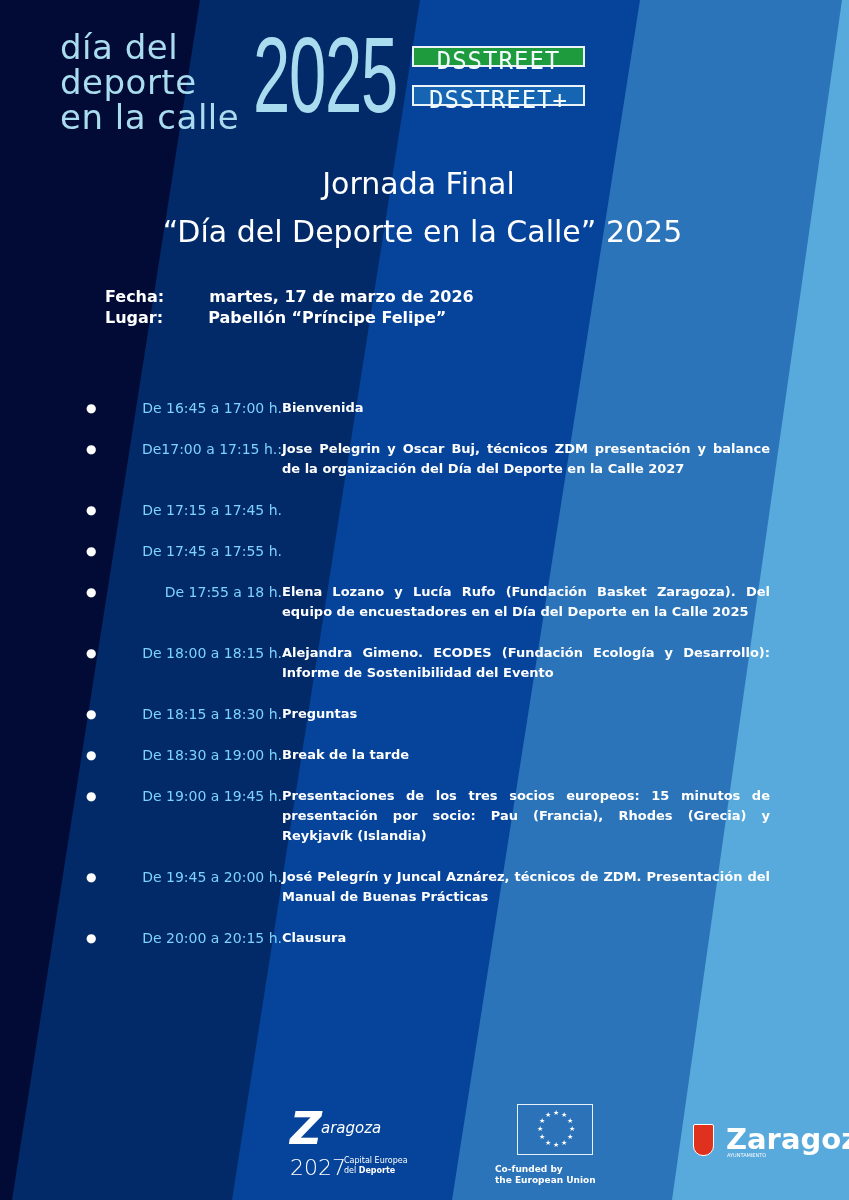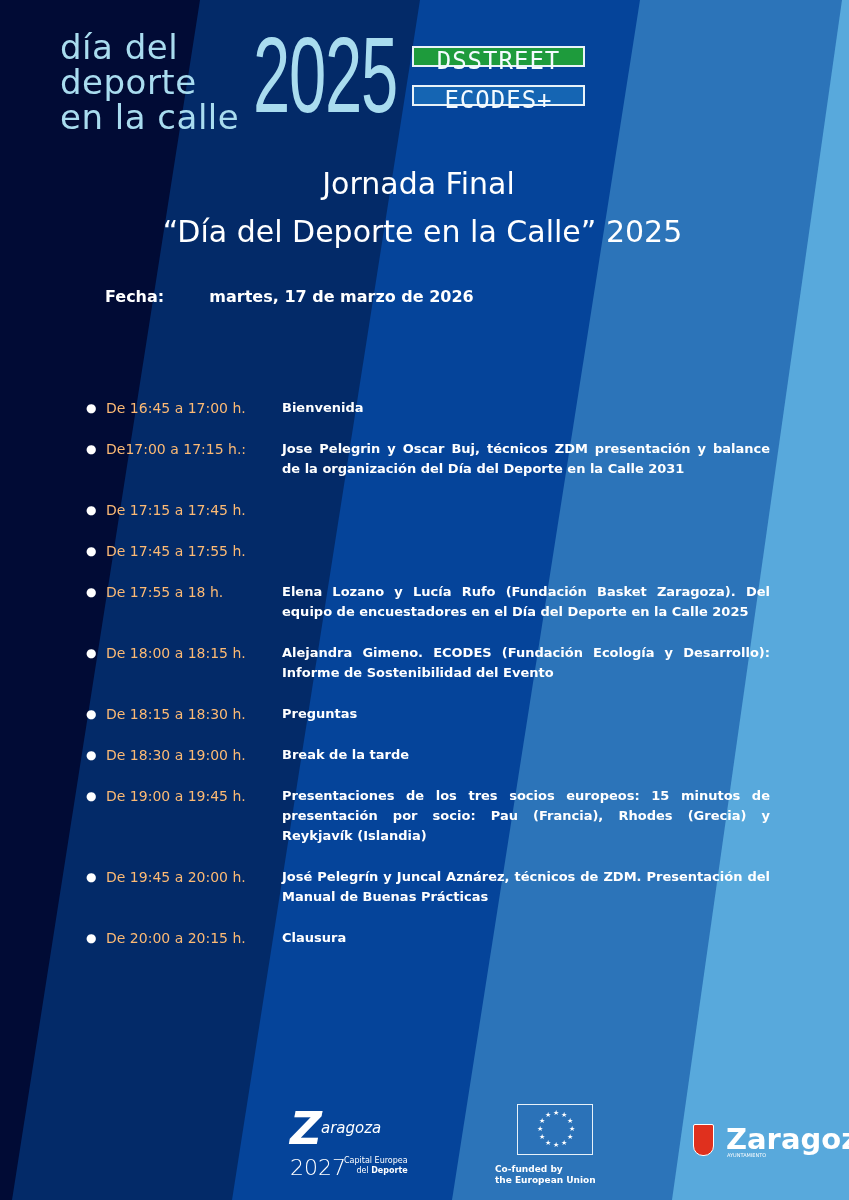--- a/index.html
+++ b/index.html
@@ -21,28 +21,28 @@
   .title { position:absolute; left:0; width:849px; text-align:center; font-size:30px; color:#fff; }
   .title.t1 { top:166px; left:-6px; }
   .title.t2 { top:214px; left:-2px; }
 
   .info { position:absolute; left:88px; top:286px; font-size:16px; line-height:21px; font-weight:bold; }
   .info .row span { white-space:pre;margin-left:17px; }
 
   .agenda { position:absolute; left:86px; top:398px; width:684px; }
   .item { display:flex; align-items:flex-start; font-size:15px; line-height:20px; }
   .item .bullet { width:20px; flex:none; font-size:12px; }
-  .item .time { width:176px; flex:none; font-size:14px; color:#fdba74; }
+  .item .time { width:176px; flex:none; font-size:14px; color:#7dd3fc;text-align:right; }
   .item .desc { flex:1; text-align:justify; font-weight:bold; font-size:13px; }
 
   .footer-z { position:absolute; left:290px; top:1105px; width:120px; height:80px; }
   .z-mark { position:absolute; left:0; top:2px; font-size:44px; font-weight:bold; font-style:italic; line-height:44px; }
   .z-word { position:absolute; left:31px; top:14px; font-size:15px; font-style:italic; }
   .z-year { position:absolute; left:0; top:50px; font-size:22px; font-weight:300; }
-  .z-cap { position:absolute; left:54px; top:51px; font-size:8px; line-height:10px;text-align:right; }
+  .z-cap { position:absolute; left:54px; top:51px; font-size:8px; line-height:10px; }
   .z-cap b { font-weight:bold; }
 
   .eu { position:absolute; left:517px; top:1104px; width:76px; height:51px; border:1.5px solid #e7f1f9; box-sizing:border-box; background:#2b72b8; }
   .eu-star { position:absolute; font-size:7px; color:#fff; line-height:7px; }
   .eu-cap { position:absolute; left:495px; top:1164px; width:120px; text-align:left; font-size:9px; line-height:11px; font-weight:bold; }
 
   .zar { position:absolute; left:693px; top:1124px; }
   .zar-shield { position:absolute; left:0; top:0; width:21px; height:32px; background:#e0301e; border-radius:2px 2px 10px 10px; border:1.5px solid #fff; box-sizing:border-box; }
   .zar-name { position:absolute; left:33px; top:-2px; font-size:29px; font-weight:bold; white-space:nowrap; }
   .zar-sub { position:absolute; left:34px; top:28px; font-size:5px; white-space:nowrap; }
@@ -59,39 +59,40 @@
 </div>
 
 <div class="logo-text">
   <div>día del</div>
   <div>deporte</div>
   <div>en la calle</div>
 </div>
 <div class="logo-year">2025</div>
 
 <div class="badge green">DSSTREET</div>
-<div class="badge blue">ECODES+</div>
+<div class="badge blue">DSSTREET+</div>
 
 <div class="title t1">Jornada Final</div>
 <div class="title t2">“Día del Deporte en la Calle” 2025</div>
 
 <div class="info">
   <div class="row"><span>Fecha:</span><span>  </span><span>martes, 17 de marzo de 2026</span></div>
+  <div class="row"><span>Lugar:</span><span>  </span><span>Pabellón “Príncipe Felipe”</span></div>
 </div>
 
 <div class="agenda">
   <div class="item" style="margin-bottom:21px">
       <span class="bullet">●</span>
       <span class="time">De 16:45 a 17:00 h.</span>
       <span class="desc">Bienvenida</span>
     </div>
   <div class="item" style="margin-bottom:21px">
       <span class="bullet">●</span>
       <span class="time">De17:00 a 17:15 h.:</span>
-      <span class="desc">Jose Pelegrin y Oscar Buj, técnicos ZDM presentación y balance de la organización del Día del Deporte en la Calle 2031</span>
+      <span class="desc">Jose Pelegrin y Oscar Buj, técnicos ZDM presentación y balance de la organización del Día del Deporte en la Calle 2027</span>
     </div>
   <div class="item" style="margin-bottom:21px">
       <span class="bullet">●</span>
       <span class="time">De 17:15 a 17:45 h.</span>
     </div>
   <div class="item" style="margin-bottom:21px">
       <span class="bullet">●</span>
       <span class="time">De 17:45 a 17:55 h.</span>
     </div>
   <div class="item" style="margin-bottom:21px">

